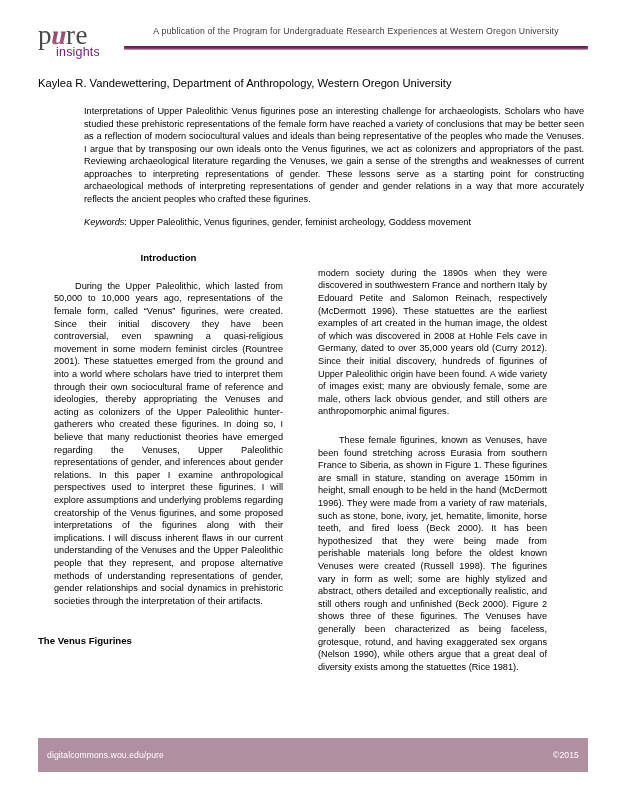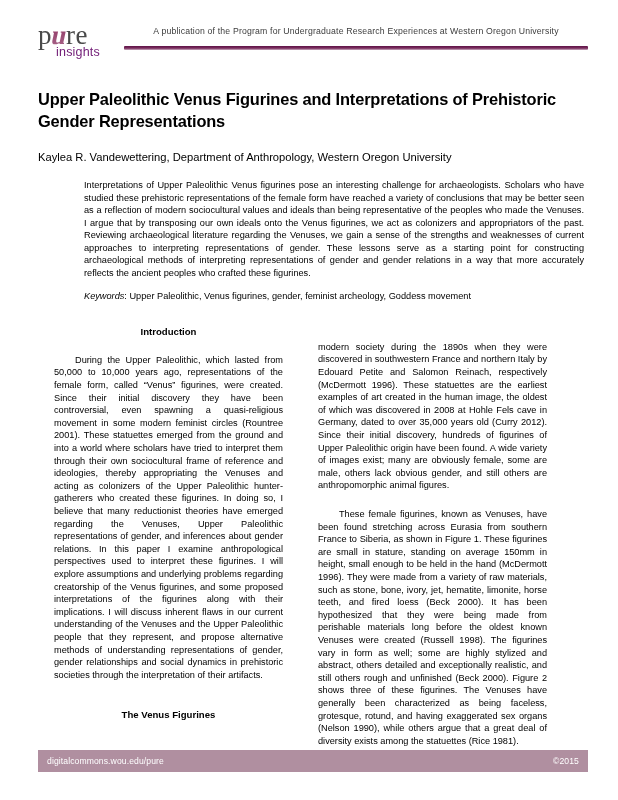--- a/index.html
+++ b/index.html
@@ -137,42 +137,42 @@
     flex: 0 0 261px;
   }
   .sec-head {
     font-size: 9.6px;
     font-weight: bold;
     text-align: center;
     margin: 0 0 3px 0;
     line-height: 13px;
   }
   .sec-head.left {
-    text-align: center;
+    text-align: left;
   }
   p.body {
     font-size: 9.2px;
     line-height: 12.6px;
     text-align: justify;
     margin: 16px;
     text-indent: 21px;
     hyphens: none;
   }
   p.body.noindent {
     text-indent: 0;
   }
   .spacer-sm { height: 11px; }
 
   
   .footer {
     position: absolute;
     left: 38px;
     right: 30px;
     bottom: 28px;
-    height: 22px;
+    height: 34px;
     background: #b08fa0;
     display: flex;
     align-items: center;
     justify-content: space-between;
     padding: 0 9px;
     box-sizing: border-box;
   }
   .footer-left {
     font-size: 8.6px;
     color: #ffffff;
@@ -194,21 +194,20 @@
     <div class="logo-block">
       <div class="logo-word"><span>p</span><span class="lg-u">u</span><span>re</span></div>
       <span class="logo-sub">insights</span>
     </div>
     <div class="masthead-right">
       <div class="tagline">A publication of the Program for Undergraduate Research Experiences at Western Oregon University</div>
       <div class="rule"></div>
     </div>
   </div>
 
-  <h1 class="title">Upper Paleolithic Venus Figurines and Interpretations of Prehistoric Gender Representations</h1>
 
   <div class="byline"><span class="author">Kaylea R. Vandewettering</span><span>, Department of Anthropology, Western Oregon University</span></div>
 
   <div class="abstract">Interpretations of Upper Paleolithic Venus figurines pose an interesting challenge for archaeologists. Scholars who have studied these prehistoric representations of the female form have reached a variety of conclusions that may be better seen as a reflection of modern sociocultural values and ideals than being representative of the peoples who made the Venuses. I argue that by transposing our own ideals onto the Venus figurines, we act as colonizers and appropriators of the past. Reviewing archaeological literature regarding the Venuses, we gain a sense of the strengths and weaknesses of current approaches to interpreting representations of gender. These lessons serve as a starting point for constructing archaeological methods of interpreting representations of gender and gender relations in a way that more accurately reflects the ancient peoples who crafted these figurines.</div>
   <div class="keywords"><span class="kw-label">Keywords</span><span>: Upper Paleolithic, Venus figurines, gender, feminist archeology, Goddess movement</span></div>
 
   <div class="columns">
     <div class="col">
       <div class="sec-head">Introduction</div>
       <p class="body">During the Upper Paleolithic, which lasted from 50,000 to 10,000 years ago, representations of the female form, called “Venus” figurines, were created. Since their initial discovery they have been controversial, even spawning a quasi-religious movement in some modern feminist circles (Rountree 2001). These statuettes emerged from the ground and into a world where scholars have tried to interpret them through their own sociocultural frame of reference and ideologies, thereby appropriating the Venuses and acting as colonizers of the Upper Paleolithic hunter-gatherers who created these figurines. In doing so, I believe that many reductionist theories have emerged regarding the Venuses, Upper Paleolithic representations of gender, and inferences about gender relations. In this paper I examine anthropological perspectives used to interpret these figurines. I will explore assumptions and underlying problems regarding creatorship of the Venus figurines, and some proposed interpretations of the figurines along with their implications. I will discuss inherent flaws in our current understanding of the Venuses and the Upper Paleolithic people that they represent, and propose alternative methods of understanding representations of gender, gender relationships and social dynamics in prehistoric societies through the interpretation of their artifacts.</p>

